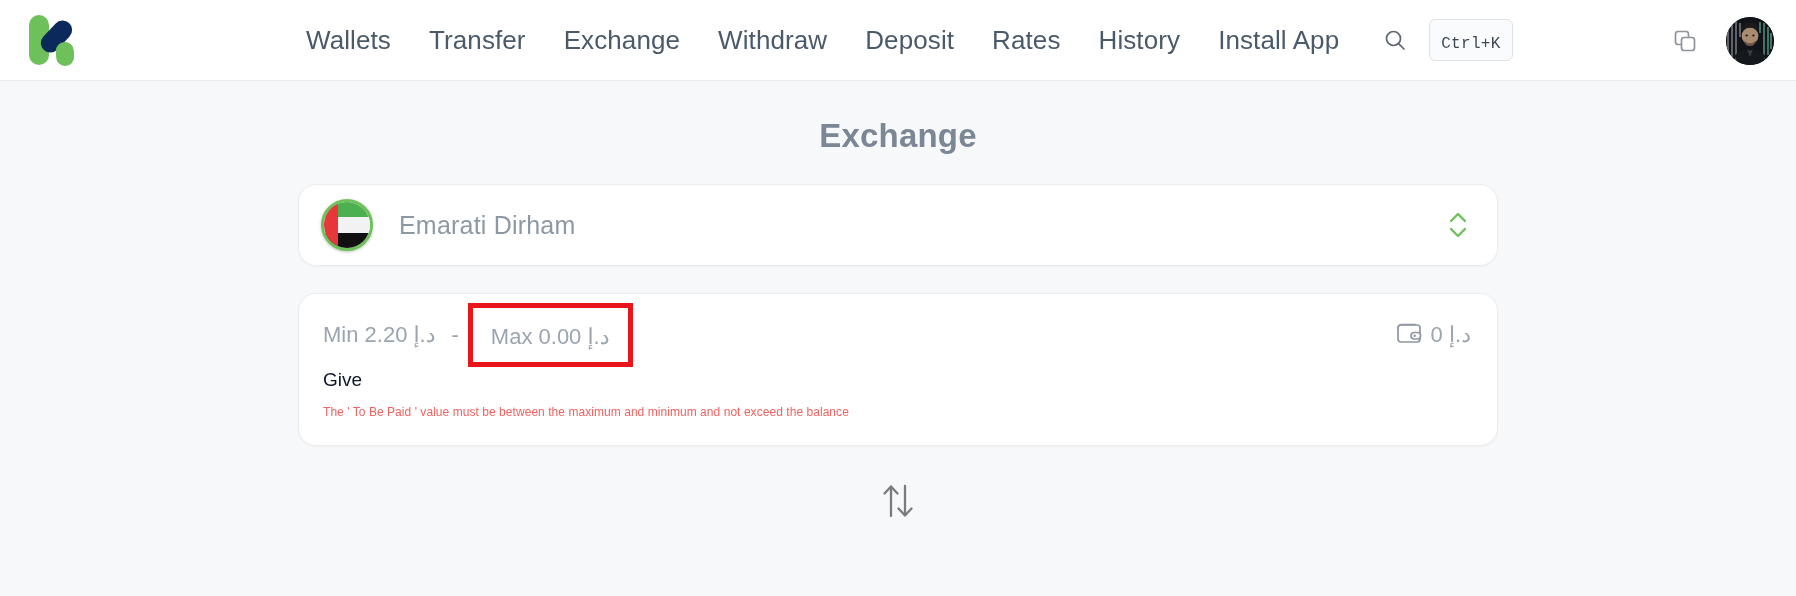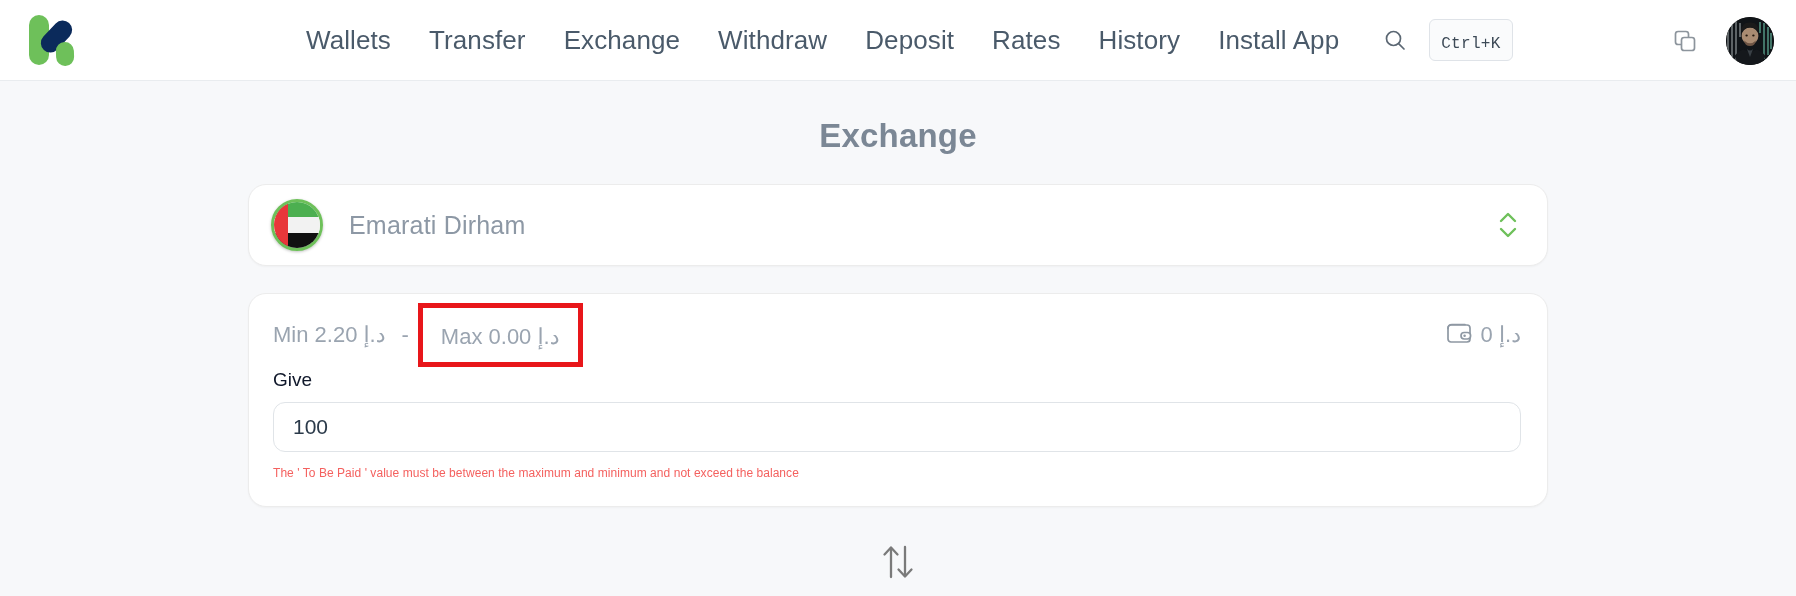--- a/index.html
+++ b/index.html
@@ -97,21 +97,21 @@
   .page-title {
     text-align: center;
     font-size: 33px;
     font-weight: bold;
     color: #7b8795;
     margin-top: 36px;
     letter-spacing: 0.2px;
   }
 
   .container {
-    width: 1300px;
+    width: 1200px;
     margin: 16px auto;
     margin-top: 29px;
   }
 
   .card {
     background: #ffffff;
     border: 1px solid #ececec;
     border-radius: 18px;
     box-shadow: 0 1px 2px rgba(16,24,40,0.035);
   }
@@ -350,21 +350,20 @@
               <rect x="15" y="12.5" width="9.6" height="6.5" rx="3.25" stroke="#8e98a3" stroke-width="1.7" fill="#ffffff"></rect>
               <circle cx="18.6" cy="15.8" r="1.25" fill="#8e98a3"></circle>
             </svg>
           </span>
           <span class="balance-text">0 د.إ</span>
         </div>
       </div>
 
       <div class="give-label">Give</div>
 
-      <input class="amount-input" type="text" value="100" style="">
 
       <div class="error-msg">The ' To Be Paid ' value must be between the maximum and minimum and not exceed the balance</div>
     </div>
 
     <div class="swap-row">
       <div class="swap-btn">
         <svg width="40" height="42" viewBox="0 0 40 42" fill="none">
           <line x1="13" y1="36" x2="13" y2="7" stroke="#7a7a7a" stroke-width="2.3" stroke-linecap="round"></line>
           <polyline points="6.5,13.5 13,6.5 19.5,13.5" stroke="#7a7a7a" stroke-width="2.3" stroke-linecap="round" stroke-linejoin="round" fill="none"></polyline>
           <line x1="27" y1="6" x2="27" y2="35" stroke="#7a7a7a" stroke-width="2.3" stroke-linecap="round"></line>

